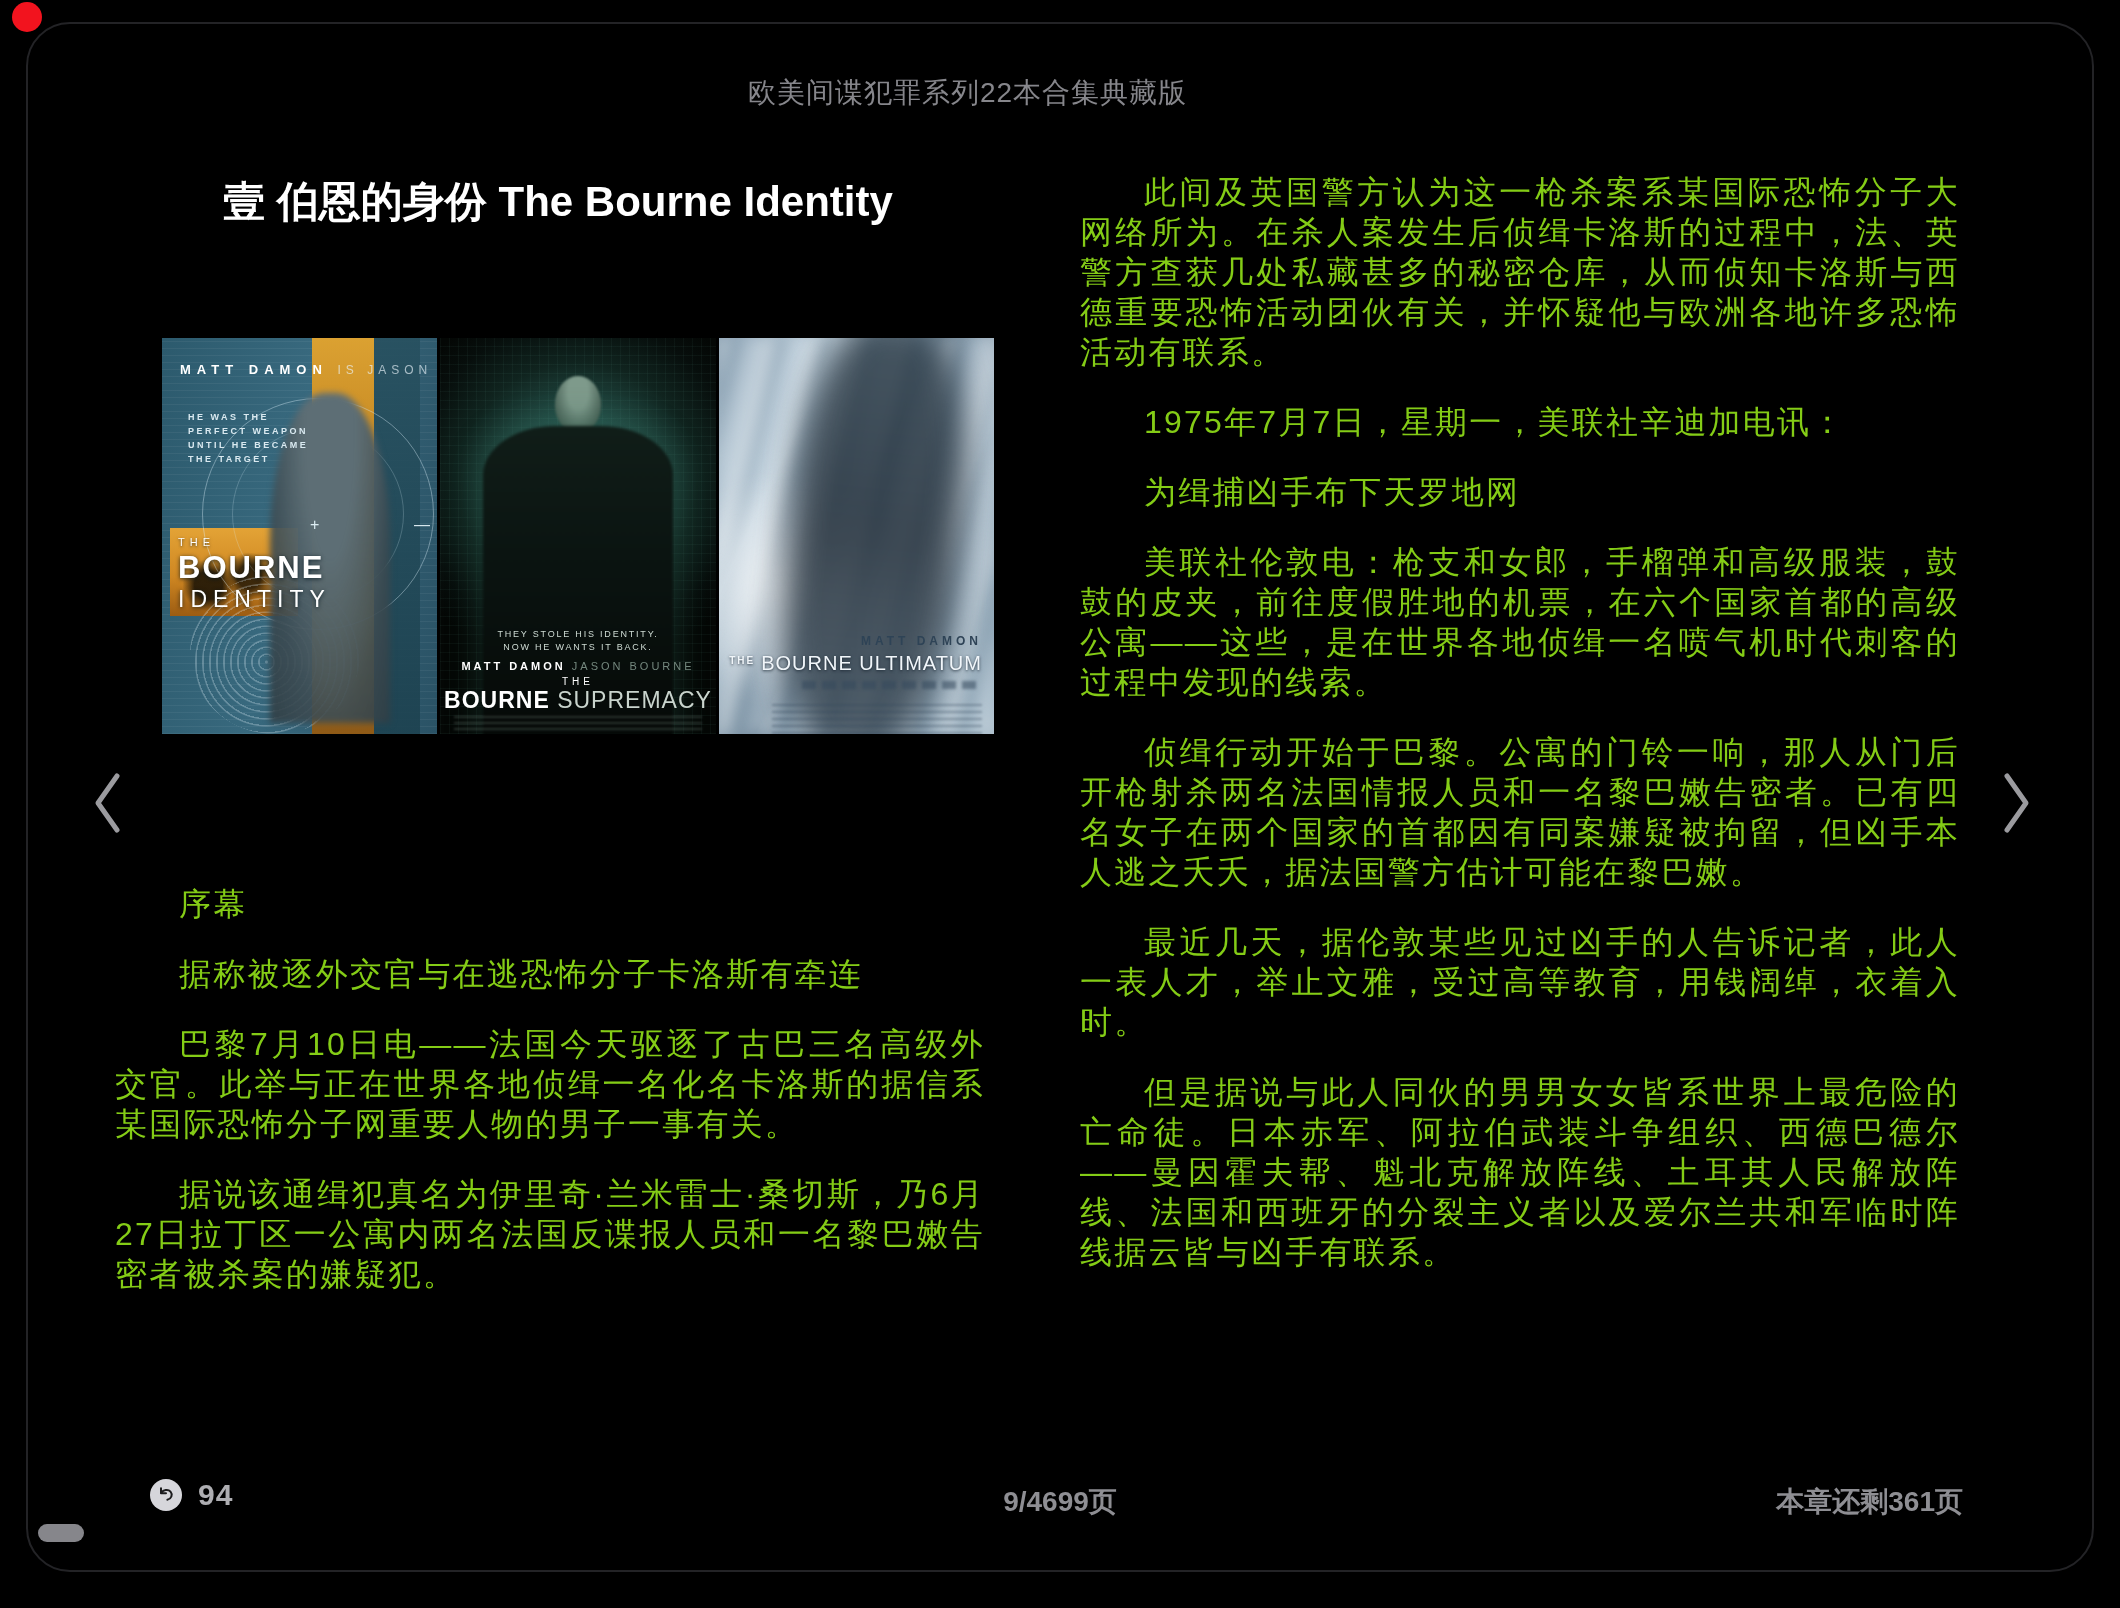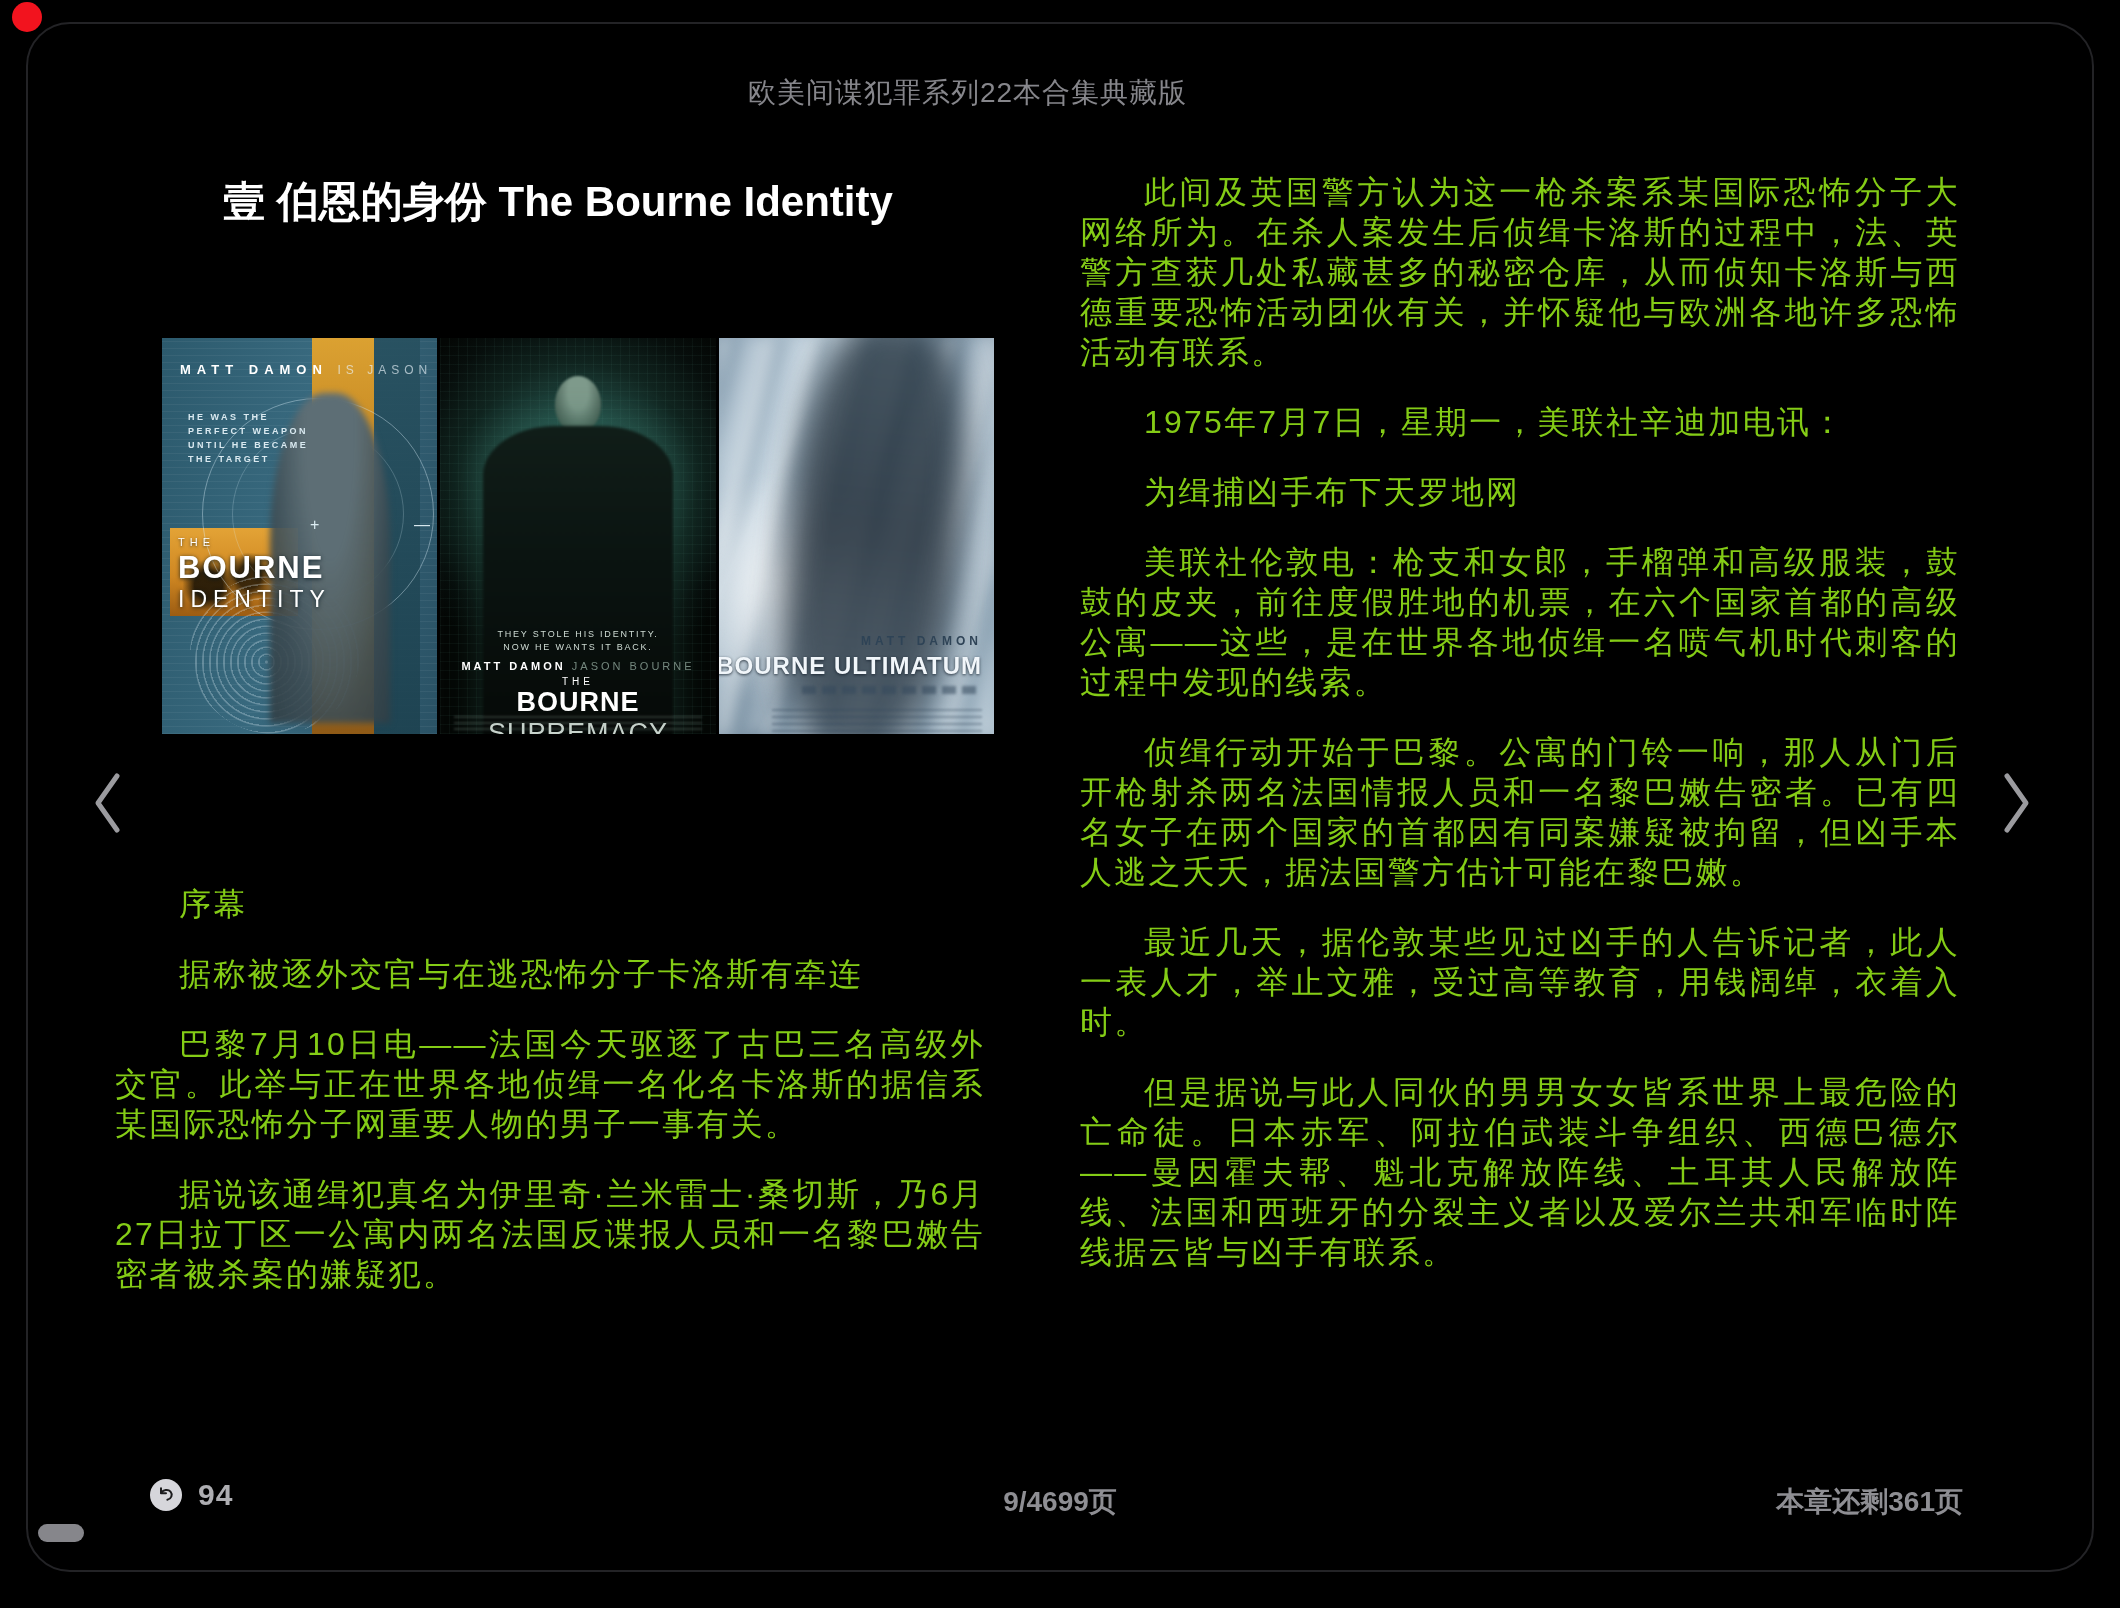--- a/index.html
+++ b/index.html
@@ -104,21 +104,21 @@
       border-radius:38% 38% 0 0/16% 16% 0 0;
       background:linear-gradient(180deg,#101d18 0%,#0a1310 45%,#050907 100%);
       box-shadow:0 0 30px 6px rgba(40,90,75,.35);filter:blur(1.5px);}
   .p2 .tagline{position:absolute;left:0;top:290px;width:100%;text-align:center;
       color:#cfdcd4;font-size:9px;line-height:13px;letter-spacing:1.8px;font-weight:400;}
   .p2 .billing{position:absolute;left:0;top:322px;width:100%;text-align:center;
       color:#fff;font-size:11px;font-weight:700;letter-spacing:3px;}
   .p2 .billing .dim{color:#74887e;font-weight:400;}
   .p2 .title{position:absolute;left:0;top:338px;width:100%;text-align:center;color:#fff;}
   .p2 .title .t-the{font-size:10px;letter-spacing:4px;display:block;}
-  .p2 .title .t-line{font-size:27px;letter-spacing:1px;display:block;margin-top:0px;}
+  .p2 .title .t-line{font-size:23px;letter-spacing:1px;display:block;margin-top:0px;}
   .p2 .title .t-main{font-weight:700;color:#ffffff;}
   .p2 .title .t-sub{font-weight:300;color:#c9d4cd;}
   .p2 .credits{position:absolute;left:14px;right:14px;top:376px;height:16px;
       background:repeating-linear-gradient(0deg,rgba(150,170,160,.45) 0 2px,transparent 2px 6px);
       filter:blur(1px);opacity:.55;}
 
   
   .p3{background:linear-gradient(115deg,#8ea4b5 0%,#c2d2dd 26%,#72899b 48%,#b7c7d3 68%,#8fa5b5 85%,#a9bcc9 100%);}
   .p3 .streaks{position:absolute;inset:0;background:
       repeating-linear-gradient(103deg,rgba(255,255,255,.38) 0 10px,rgba(120,145,165,.18) 10px 26px,rgba(230,240,248,.3) 26px 44px);
@@ -126,21 +126,21 @@
   .p3 .figure{position:absolute;left:70px;top:-20px;width:170px;height:440px;
       background:linear-gradient(180deg,#33434f 0%,#27333e 50%,#3c4c59 100%);
       border-radius:40%;filter:blur(16px);transform:rotate(6deg);opacity:.85;}
   .p3 .flare{position:absolute;left:-30px;top:120px;width:200px;height:260px;border-radius:50%;
       background:radial-gradient(circle,rgba(255,255,255,.8) 0%,rgba(255,255,255,0) 70%);
       filter:blur(10px);}
   .p3 .textblock{position:absolute;right:12px;top:296px;text-align:right;}
   .p3 .billing{color:#2e4356;font-size:12px;font-weight:700;letter-spacing:4px;}
   .p3 .titlerow{margin-top:4px;color:#f1f6fa;text-shadow:0 1px 3px rgba(20,32,44,.85);white-space:nowrap;}
   .p3 .t-the{font-size:10px;font-weight:700;letter-spacing:2px;vertical-align:6px;margin-right:6px;}
-  .p3 .t-main{font-size:24px;font-weight:700;letter-spacing:1px;margin-top:37px;}
+  .p3 .t-main{font-size:20px;font-weight:400;letter-spacing:1px;margin-top:37px;}
   .p3 .tagblur{margin:6px 0 0 auto;width:180px;height:8px;
       background:repeating-linear-gradient(90deg,rgba(52,72,92,.55) 0 14px,transparent 14px 20px);
       filter:blur(1.5px);}
   .p3 .credits{margin:10px 0 0 auto;width:210px;height:42px;
       background:repeating-linear-gradient(0deg,rgba(52,72,92,.5) 0 2px,transparent 2px 7px);
       filter:blur(1px);opacity:.7;}
 </style>
 </head>
 <body>
 

